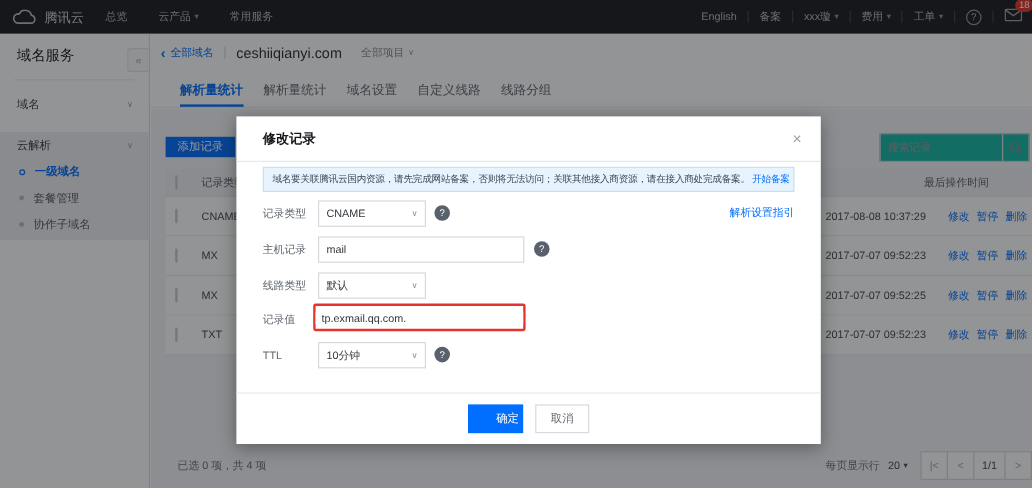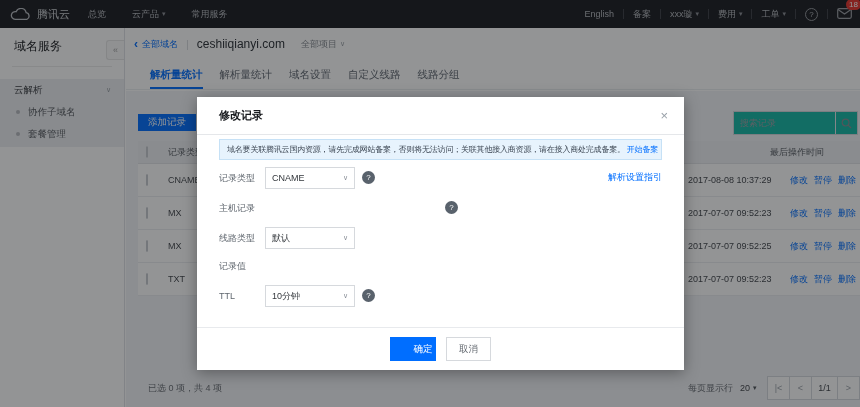--- a/index.html
+++ b/index.html
@@ -156,32 +156,40 @@
     </span>
   </div>
 </div>
 
 <div class="sidebar">
   <div class="sidebar-title">域名服务</div>
   <div class="collapse-tab">
       <span>«</span>
     </div>
   <div class="sidebar-hr"></div>
+  <div class="menu-row">
+    <span>域名</span>
+    <span class="chev">∨</span>
+  </div>
   <div class="menu-group">
     <div class="menu-row">
       <span>云解析</span>
       <span class="chev">∨</span>
     </div>
+    <div class="sub-row active">
+      <span class="dot"></span>
+      <span>一级域名</span>
+    </div>
+    <div class="sub-row">
+      <span class="dot"></span>
+      <span>套餐管理</span>
+    </div>
     <div class="sub-row">
       <span class="dot"></span>
       <span>协作子域名</span>
-    </div>
-    <div class="sub-row">
-      <span class="dot"></span>
-      <span>套餐管理</span>
     </div>
   </div>
 </div>
 
 <div class="main">
   <div class="breadcrumb">
     <span class="bc-back-ch">‹</span>
     <span class="bc-back">全部域名</span>
     <span class="bc-sep">|</span>
     <span class="bc-domain">ceshiiqianyi.com</span>
@@ -295,31 +303,37 @@
   <div class="f-ctrl" style="top:70px">
     <div class="selectbox">
       <span>CNAME</span>
       <span class="sel-caret">∨</span>
     </div>
   </div>
   <span class="help-ico" style="left:165px;top:74px">?</span>
   <span class="guide-link">解析设置指引</span>
 
   <span class="f-label" style="top:100px">主机记录</span>
+  <div class="f-ctrl" style="top:100px">
+    <input class="txt-input" value="mail" style="">
+  </div>
   <span class="help-ico" style="left:248px;top:104px">?</span>
 
   <span class="f-label" style="top:130px">线路类型</span>
   <div class="f-ctrl" style="top:130px">
     <div class="selectbox">
       <span>默认</span>
       <span class="sel-caret">∨</span>
     </div>
   </div>
 
   <span class="f-label" style="top:158px">记录值</span>
+  <div class="red-wrap">
+    <input value="tp.exmail.qq.com." style="">
+  </div>
 
   <span class="f-label" style="top:188px">TTL</span>
   <div class="f-ctrl" style="top:188px">
     <div class="selectbox">
       <span>10分钟</span>
       <span class="sel-caret">∨</span>
     </div>
   </div>
   <span class="help-ico" style="left:165px;top:192px">?</span>
 

